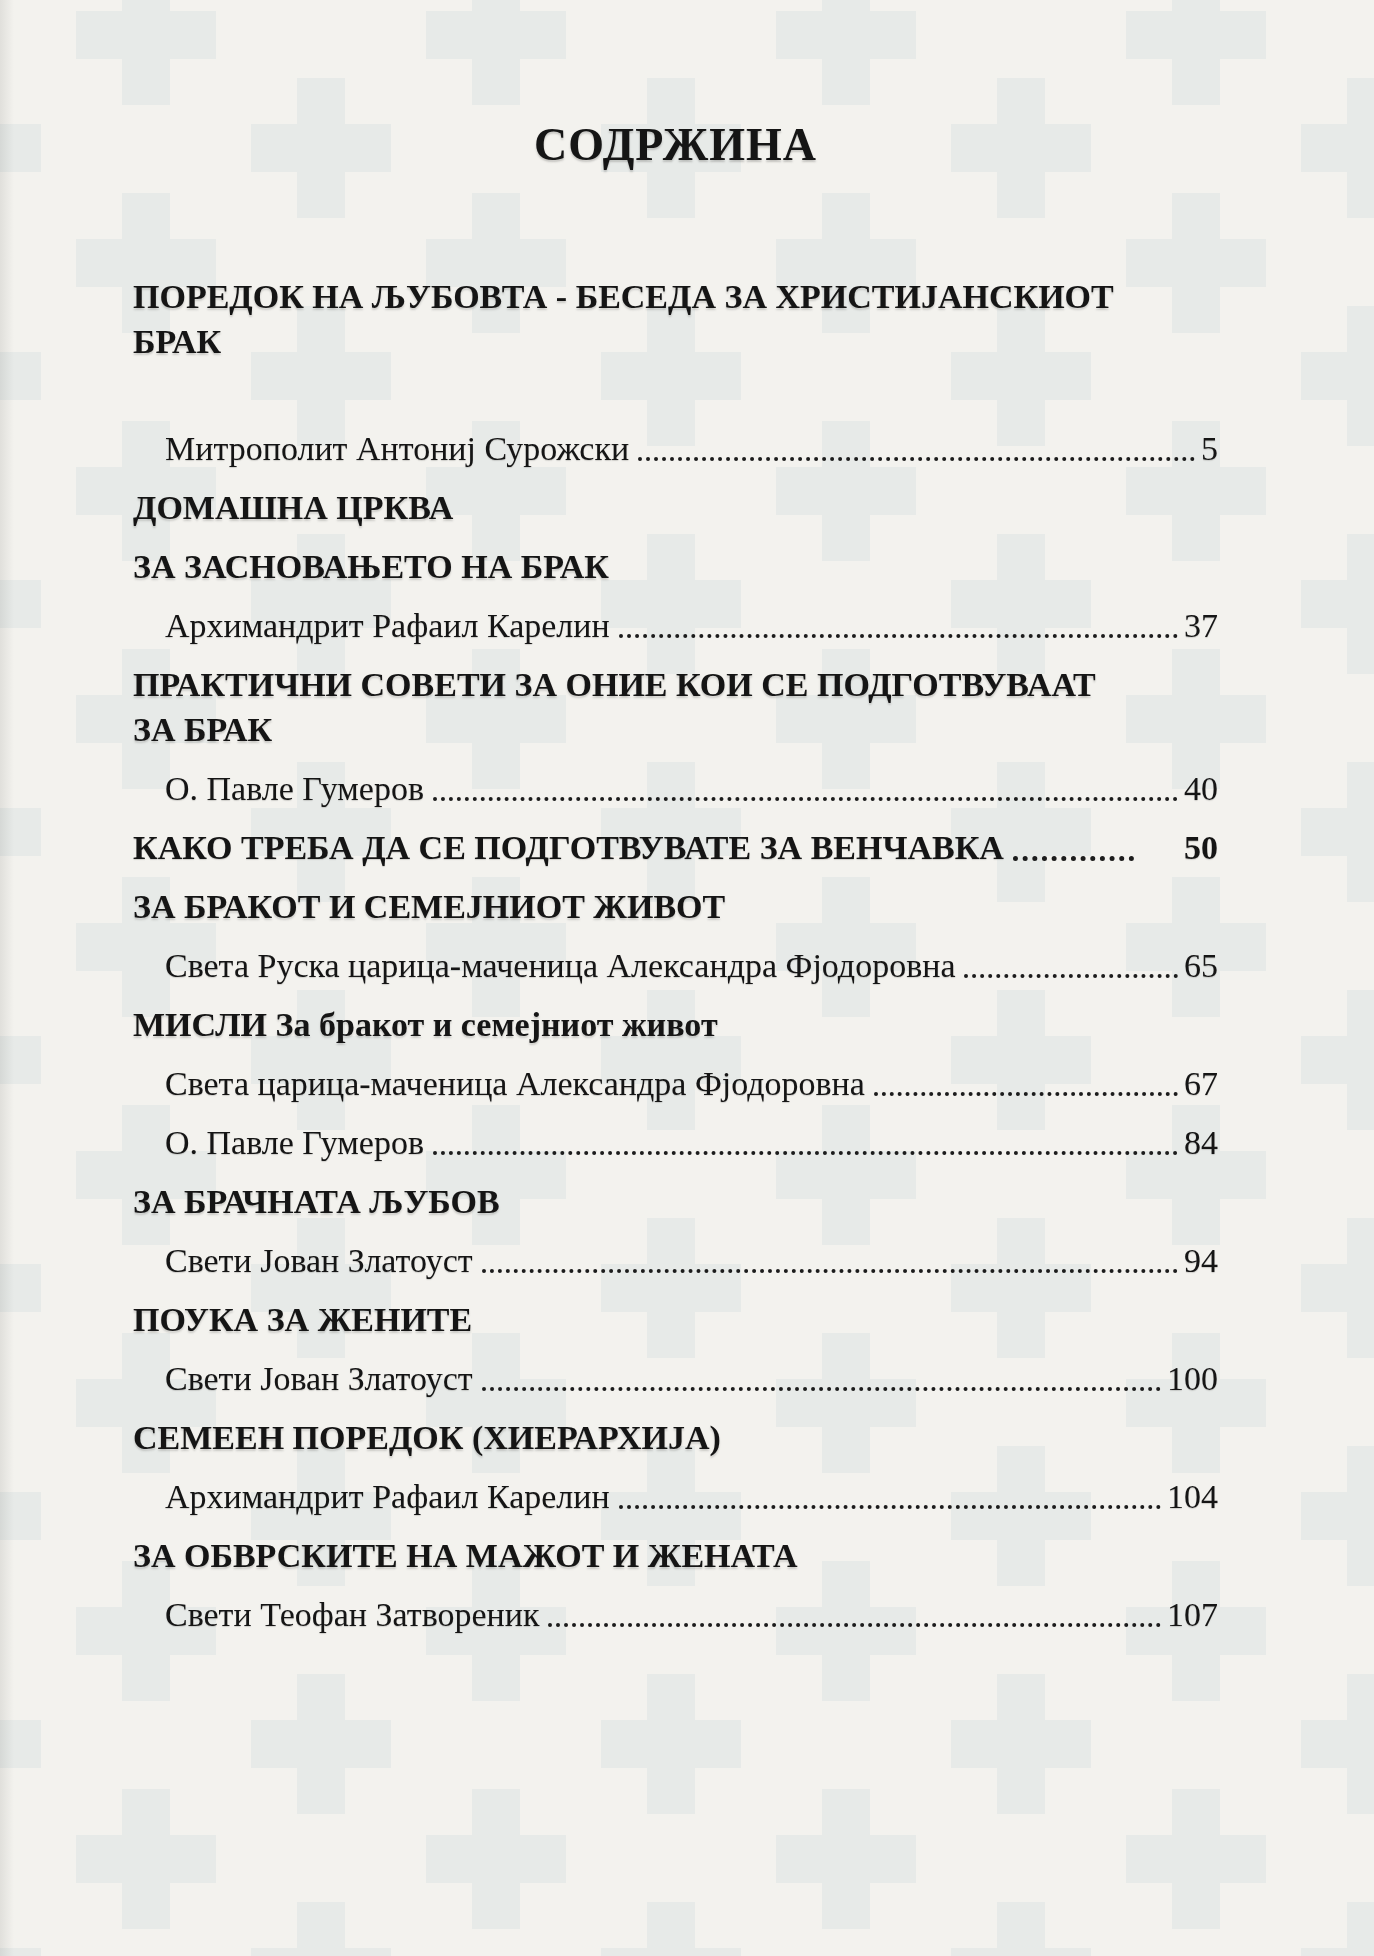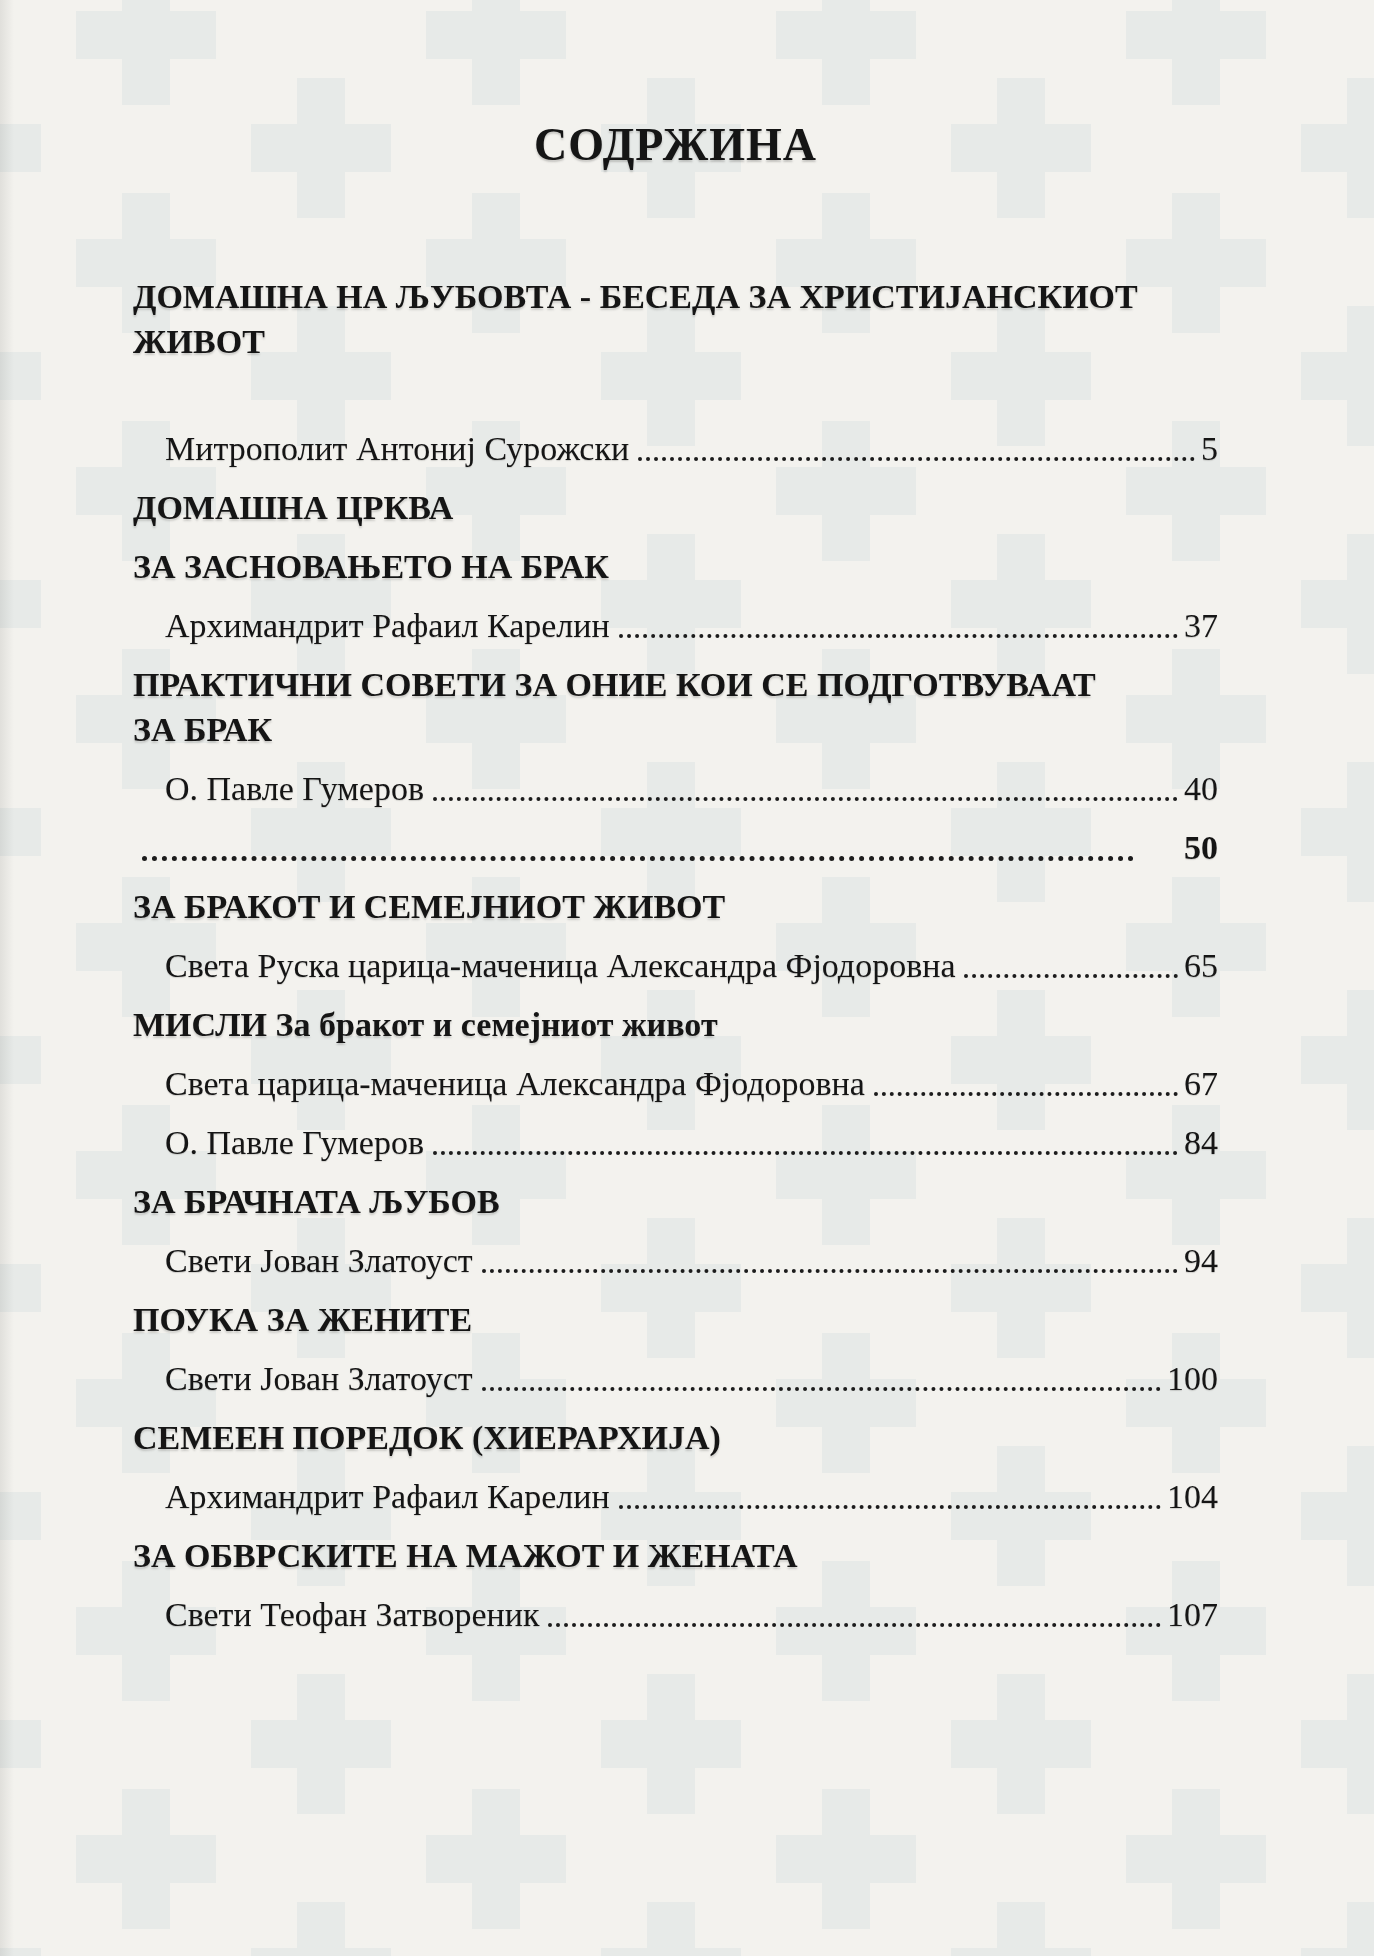--- a/index.html
+++ b/index.html
@@ -99,22 +99,22 @@
     </defs>
     <rect x="0" y="0" width="1374" height="1956" fill="url(#crossPat)"></rect>
   </svg>
 
   <div class="scan-edge"></div>
 
   <div class="content">
     <h1 class="doc-title">СОДРЖИНА</h1>
     <div class="toc" id="toc">
         <div class="toc-heading">
-          <div class="h-line">ДОМАШНА НА ЉУБОВТА - БЕСЕДА ЗА ХРИСТИЈАНСКИОТ</div>
-          <div class="h-line">ЖИВОТ</div>
+          <div class="h-line">ПОРЕДОК НА ЉУБОВТА - БЕСЕДА ЗА ХРИСТИЈАНСКИОТ</div>
+          <div class="h-line">БРАК</div>
         </div>
         <div class="toc-row">
           <span class="row-text">Митрополит Антониј Сурожски</span>
           <span class="leader"></span>
           <span class="page-num">5</span>
         </div>
         <div class="toc-heading">
           <div class="h-line">ДОМАШНА ЦРКВА</div>
         </div>
         <div class="toc-heading">
@@ -128,20 +128,21 @@
         <div class="toc-heading">
           <div class="h-line">ПРАКТИЧНИ СОВЕТИ ЗА ОНИЕ КОИ СЕ ПОДГОТВУВААТ</div>
           <div class="h-line">ЗА БРАК</div>
         </div>
         <div class="toc-row">
           <span class="row-text">О. Павле Гумеров</span>
           <span class="leader"></span>
           <span class="page-num">40</span>
         </div>
         <div class="toc-row bold-row">
+          <span class="row-text">КАКО ТРЕБА ДА СЕ ПОДГОТВУВАТЕ ЗА ВЕНЧАВКА</span>
           <span class="leader"></span>
           <span class="page-num">50</span>
         </div>
         <div class="toc-heading">
           <div class="h-line">ЗА БРАКОТ И СЕМЕЈНИОТ ЖИВОТ</div>
         </div>
         <div class="toc-row">
           <span class="row-text">Света Руска царица-маченица Александра Фјодоровна</span>
           <span class="leader"></span>
           <span class="page-num">65</span>

